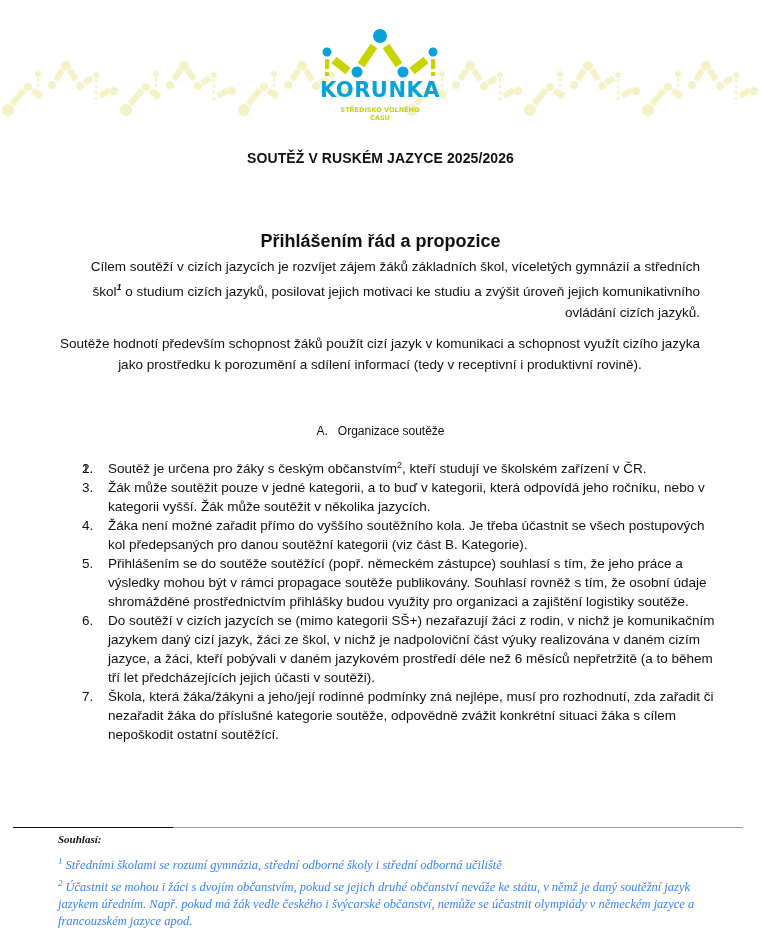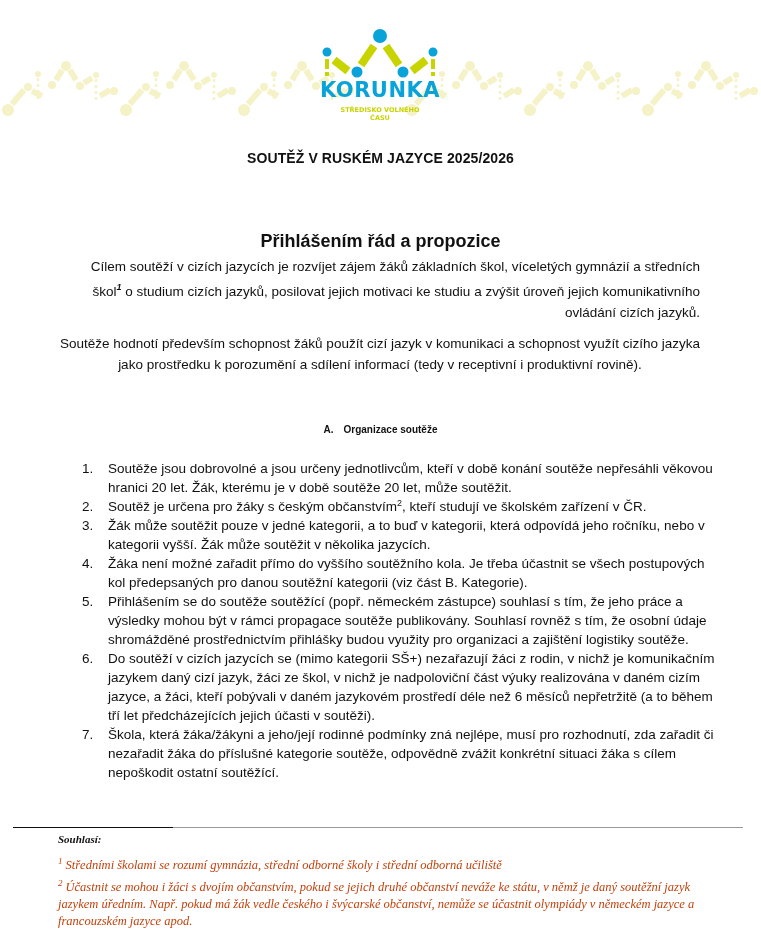--- a/index.html
+++ b/index.html
@@ -36,42 +36,42 @@
     position: absolute; left: 60px; width: 640px; top: 256px; text-align: right;
     font-size: 13.5px; line-height: 21px;
   }
   .intro sup { font-size: 9px; font-style: italic; font-weight: bold; }
   .intro2 {
     position: absolute; left: 50px; width: 660px; top: 333px; text-align: center;
     font-size: 13.5px; line-height: 21px;
   }
   .section-head {
     position: absolute; left: 0; width: 761px; top: 424px; text-align: center;
-    font-size: 10px; font-weight: bold;
+    font-size: 12px; font-weight: normal;
   }
   .section-head .num { margin-right: 10px; }
 
   ol.rules {
     position: absolute; left: 82px; top: 459px; width: 640px; margin: 0; padding: 0;
     list-style: none; font-size: 13.5px; line-height: 19px;
   }
   ol.rules li { position: relative; padding-left: 26px; margin: 0 0 0 0; }
   ol.rules li .n { position: absolute; left: 0; top: 0; }
   ol.rules sup { font-size: 9px; line-height: 0; }
 
   .fn-rule { position: absolute; top: 827px; height: 1px; }
   .notes-title {
     position: absolute; left: 58px; top: 833px;
     font-family: "Liberation Serif", serif; font-style: italic; font-weight: bold;
     font-size: 11px;
   }
   .fn {
     position: absolute; left: 58px; width: 660px;
     font-family: "Liberation Serif", serif; font-style: italic; font-size: 12.5px;
-    line-height: 17px; color: #c2410c;
+    line-height: 17px; color: #3b82f6;
   }
   .fn .mk { font-size: 9px; vertical-align: 5px; margin-right: 3px; }
   .fn1 { top: 853px; }
   .fn2 { top: 875px; }
 </style>
 </head>
 <body>
 
 <div class="header">
   <svg class="pattern" width="761" height="118" viewBox="0 0 761 118">
@@ -137,21 +137,21 @@
 
 <div class="intro"><span>Cílem soutěží v cizích jazycích je rozvíjet zájem žáků základních škol, víceletých gymnázií a středních škol</span><sup>1</sup><span> o studium cizích jazyků, posilovat jejich motivaci ke studiu a zvýšit úroveň jejich komunikativního ovládání cizích jazyků.</span></div>
 
 <div class="intro2">Soutěže hodnotí především schopnost žáků použít cizí jazyk v komunikaci a schopnost využít cizího jazyka jako prostředku k porozumění a sdílení informací (tedy v receptivní i produktivní rovině).</div>
 
 <div class="section-head">
   <span class="num">A.</span><span>Organizace soutěže</span>
 </div>
 
 <ol class="rules">
-  <li><span class="n">1.</span><span>Soutěže jsou dobrovolné a jsou určeny jednotlivcům, kteří v době konání soutěže nepřesáhli věkovou hranici 20 let. Žák, kterému je v době soutěže 20 let, může soutěžit.</span></li>
+  <li><span class="n">1.</span></li>
   <li><span class="n">2.</span><span>Soutěž je určena pro žáky s českým občanstvím</span><sup>2</sup><span>, kteří studují ve školském zařízení v ČR.</span></li>
   <li><span class="n">3.</span><span>Žák může soutěžit pouze v jedné kategorii, a to buď v kategorii, která odpovídá jeho ročníku, nebo v kategorii vyšší. Žák může soutěžit v několika jazycích.</span></li>
   <li><span class="n">4.</span><span>Žáka není možné zařadit přímo do vyššího soutěžního kola. Je třeba účastnit se všech postupových kol předepsaných pro danou soutěžní kategorii (viz část B. Kategorie).</span></li>
   <li><span class="n">5.</span><span>Přihlášením se do soutěže soutěžící (popř. německém zástupce) souhlasí s tím, že jeho práce a výsledky mohou být v rámci propagace soutěže publikovány. Souhlasí rovněž s tím, že osobní údaje shromážděné prostřednictvím přihlášky budou využity pro organizaci a zajištění logistiky soutěže.</span></li>
   <li><span class="n">6.</span><span>Do soutěží v cizích jazycích se (mimo kategorii SŠ+) nezařazují žáci z rodin, v nichž je komunikačním jazykem daný cizí jazyk, žáci ze škol, v nichž je nadpoloviční část výuky realizována v daném cizím jazyce, a žáci, kteří pobývali v daném jazykovém prostředí déle než 6 měsíců nepřetržitě (a to během tří let předcházejících jejich účasti v soutěži).</span></li>
   <li><span class="n">7.</span><span>Škola, která žáka/žákyni a jeho/její rodinné podmínky zná nejlépe, musí pro rozhodnutí, zda zařadit či nezařadit žáka do příslušné kategorie soutěže, odpovědně zvážit konkrétní situaci žáka s cílem nepoškodit ostatní soutěžící.</span></li>
 </ol>
 
 <div class="fn-rule" style="left:13px;width:160px;background:#111;"></div>
 <div class="fn-rule" style="left:173px;width:570px;background:#9a9a9a;"></div>

